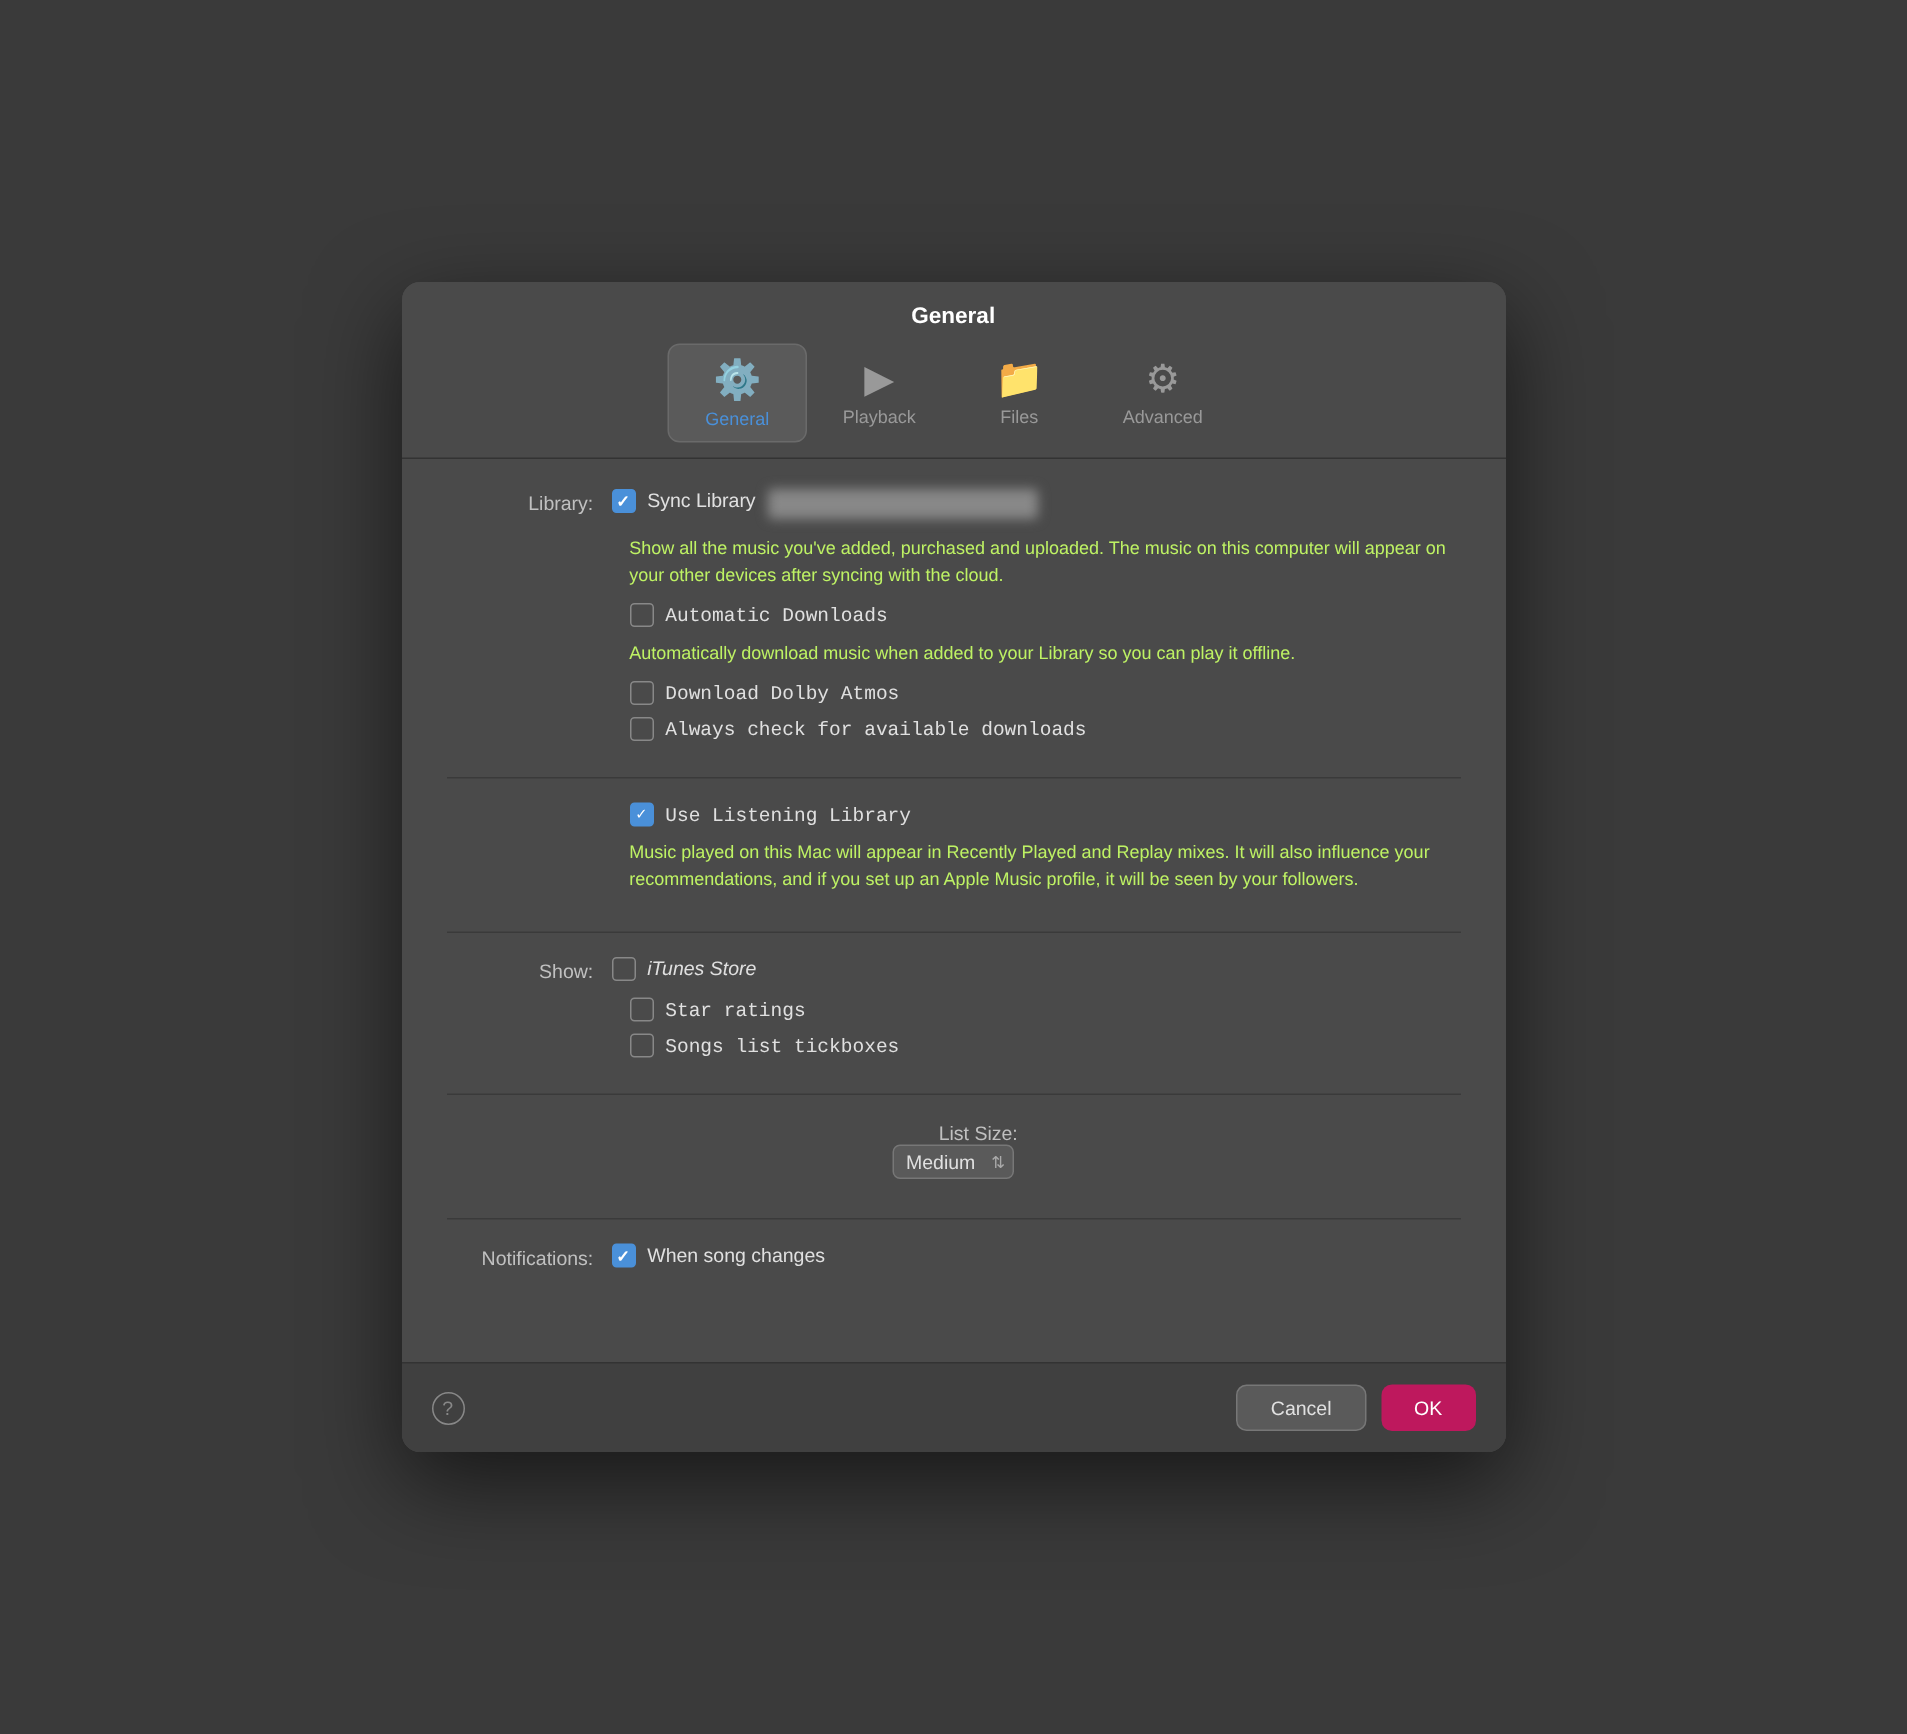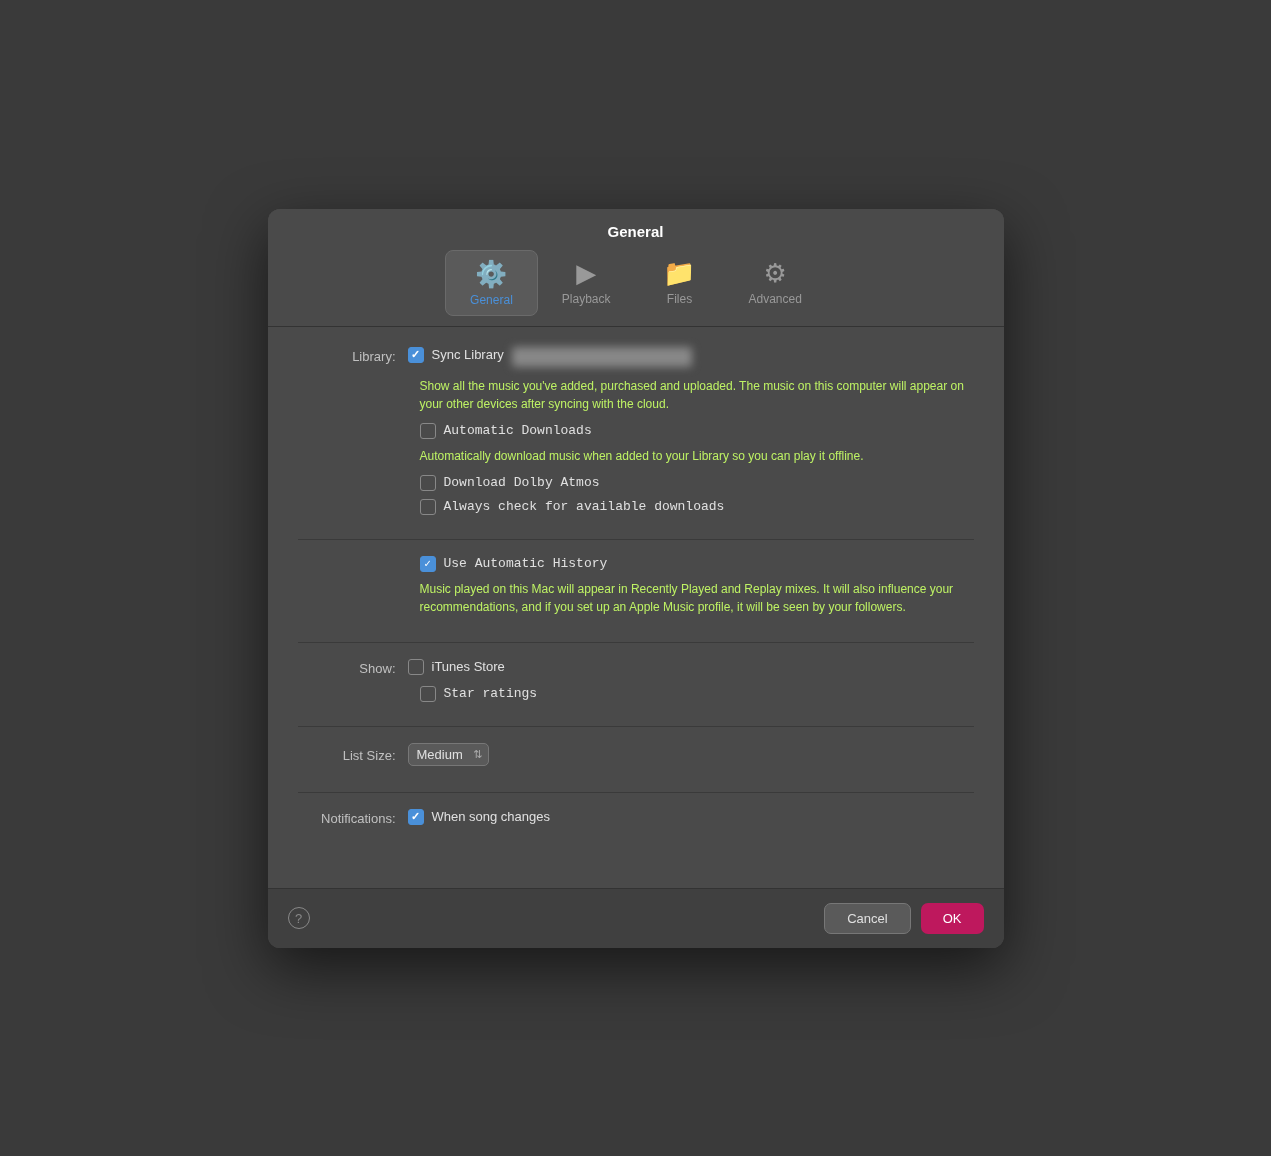--- a/index.html
+++ b/index.html
@@ -160,20 +160,21 @@
       background: #888;
       border-radius: 3px;
       filter: blur(4px);
       margin-left: 8px;
       align-self: center;
     }
 
     .select-row {
       display: flex;
       align-items: center;
+      flex-direction: column;
     }
 
     .select-control {
       background: #5a5a5a;
       border: 1px solid #777;
       border-radius: 5px;
       color: #e0e0e0;
       font-size: 13px;
       padding: 3px 24px 3px 8px;
       appearance: none;
@@ -295,34 +296,38 @@
 
       <div class="checkbox-row indented">
         <div class="checkbox"></div>
         <span class="checkbox-label">Always check for available downloads</span>
       </div>
     </div>
 
     <div class="section">
       <div class="checkbox-row indented">
         <div class="checkbox checked"></div>
-        <span class="checkbox-label">Use Automatic History</span>
+        <span class="checkbox-label">Use Listening Library</span>
       </div>
       <div class="description">Music played on this Mac will appear in Recently Played and Replay mixes. It will also influence your recommendations, and if you set up an Apple Music profile, it will be seen by your followers.</div>
     </div>
 
     <div class="section">
       <div class="row">
         <span class="label">Show:</span>
         <div class="checkbox"></div>
-        <span class="checkbox-label" style="margin-left:8px;">iTunes Store</span>
+        <span class="checkbox-label" style="margin-left:8px;font-style:italic;">iTunes Store</span>
       </div>
       <div class="checkbox-row indented">
         <div class="checkbox"></div>
         <span class="checkbox-label">Star ratings</span>
+      </div>
+      <div class="checkbox-row indented">
+        <div class="checkbox"></div>
+        <span class="checkbox-label">Songs list tickboxes</span>
       </div>
     </div>
 
     <div class="section">
       <div class="row select-row">
         <span class="label">List Size:</span>
         <div class="select-wrapper">
           <select class="select-control">
             <option>Small</option>
             <option selected="">Medium</option>

